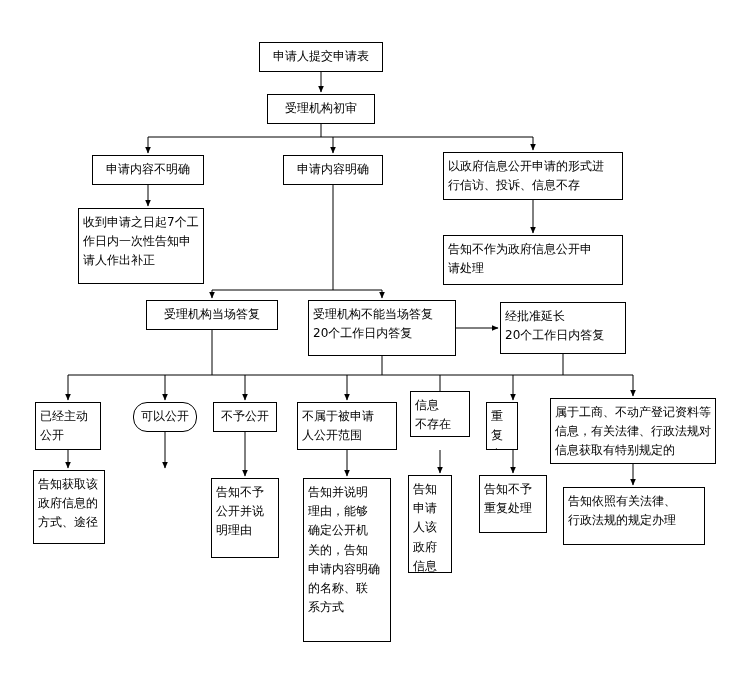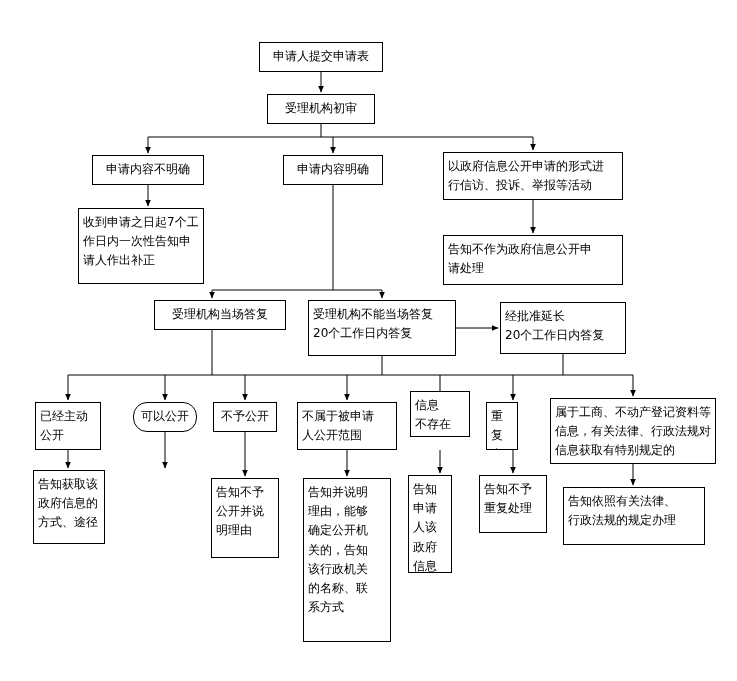--- a/index.html
+++ b/index.html
@@ -31,21 +31,21 @@
     text-align: right;
     padding: 2px;
   }
   #n-submit      { left:259px; top:42px;  width:124px; height:30px; }
   #n-review      { left:267px; top:94px;  width:108px; height:30px; }
   #n-unclear     { left:92px;  top:155px; width:112px; height:30px; }
   #n-clear       { left:283px; top:155px; width:100px; height:30px; }
   #n-petition    { left:443px; top:152px; width:180px; height:48px; }
   #n-correct     { left:78px;  top:208px; width:126px; height:76px; }
   #n-notas       { left:443px; top:235px; width:180px; height:50px; }
-  #n-onspot      { left:146px; top:300px; width:132px; height:30px;margin-left:8px; }
+  #n-onspot      { left:146px; top:300px; width:132px; height:30px; }
   #n-within20    { left:308px; top:300px; width:148px; height:56px; }
   #n-extend20    { left:500px; top:302px; width:126px; height:52px; }
   #n-already     { left:35px;  top:402px; width:66px;  height:48px; }
   #n-can         { left:133px; top:402px; width:64px;  height:30px;border-radius:14px; }
   #n-notopen     { left:213px; top:402px; width:64px;  height:30px; }
   #n-notscope    { left:297px; top:402px; width:100px; height:48px; }
   #n-noexist     { left:410px; top:391px; width:60px;  height:46px; }
   #n-repeat      { left:486px; top:402px; width:32px;  height:48px; }
   #n-special     { left:550px; top:398px; width:166px; height:66px; }
   #n-tellway     { left:33px;  top:470px; width:72px;  height:74px; }
@@ -95,21 +95,21 @@
       <line x1="513" y1="450" x2="513" y2="473" marker-end="url(#arrowhead)"></line>
       <line x1="633" y1="464" x2="633" y2="485" marker-end="url(#arrowhead)"></line>
     </g>
   </svg>
 
   <div class="node center" id="n-submit">申请人提交申请表</div>
   <div class="node center" id="n-review">受理机构初审</div>
   <div class="node center" id="n-unclear">申请内容不明确</div>
   <div class="node center" id="n-clear">申请内容明确</div>
   <div class="node" id="n-petition">以政府信息公开申请的形式进
-行信访、投诉、举报等活动</div>
+行信访、投诉、信息不存</div>
   <div class="node" id="n-correct">收到申请之日起7个工
 作日内一次性告知申
 请人作出补正</div>
   <div class="node" id="n-notas">告知不作为政府信息公开申
 请处理</div>
   <div class="node center" id="n-onspot">受理机构当场答复</div>
   <div class="node" id="n-within20">受理机构不能当场答复
 20个工作日内答复</div>
   <div class="node" id="n-extend20">经批准延长
 20个工作日内答复</div>
@@ -129,21 +129,21 @@
   <div class="node" id="n-tellway">告知获取该
 政府信息的
 方式、途径</div>
   <div class="node" id="n-tellno">告知不予
 公开并说
 明理由</div>
   <div class="node" id="n-tellreason">告知并说明
 理由，能够
 确定公开机
 关的，告知
-该行政机关
+申请内容明确
 的名称、联
 系方式</div>
   <div class="node" id="n-tellnotexist">告知申请
 人该政府
 信息不存
 在</div>
   <div class="node" id="n-tellnorepeat">告知不予
 重复处理</div>
   <div class="node" id="n-perlaw">告知依照有关法律、
 行政法规的规定办理</div>

